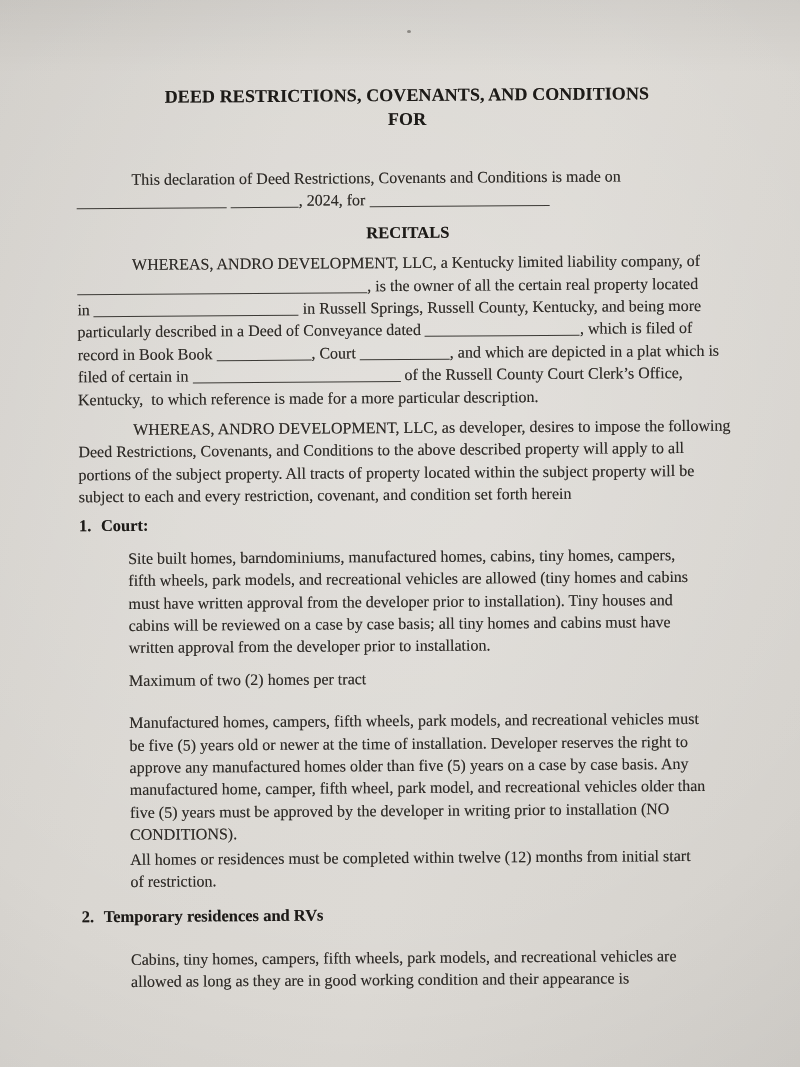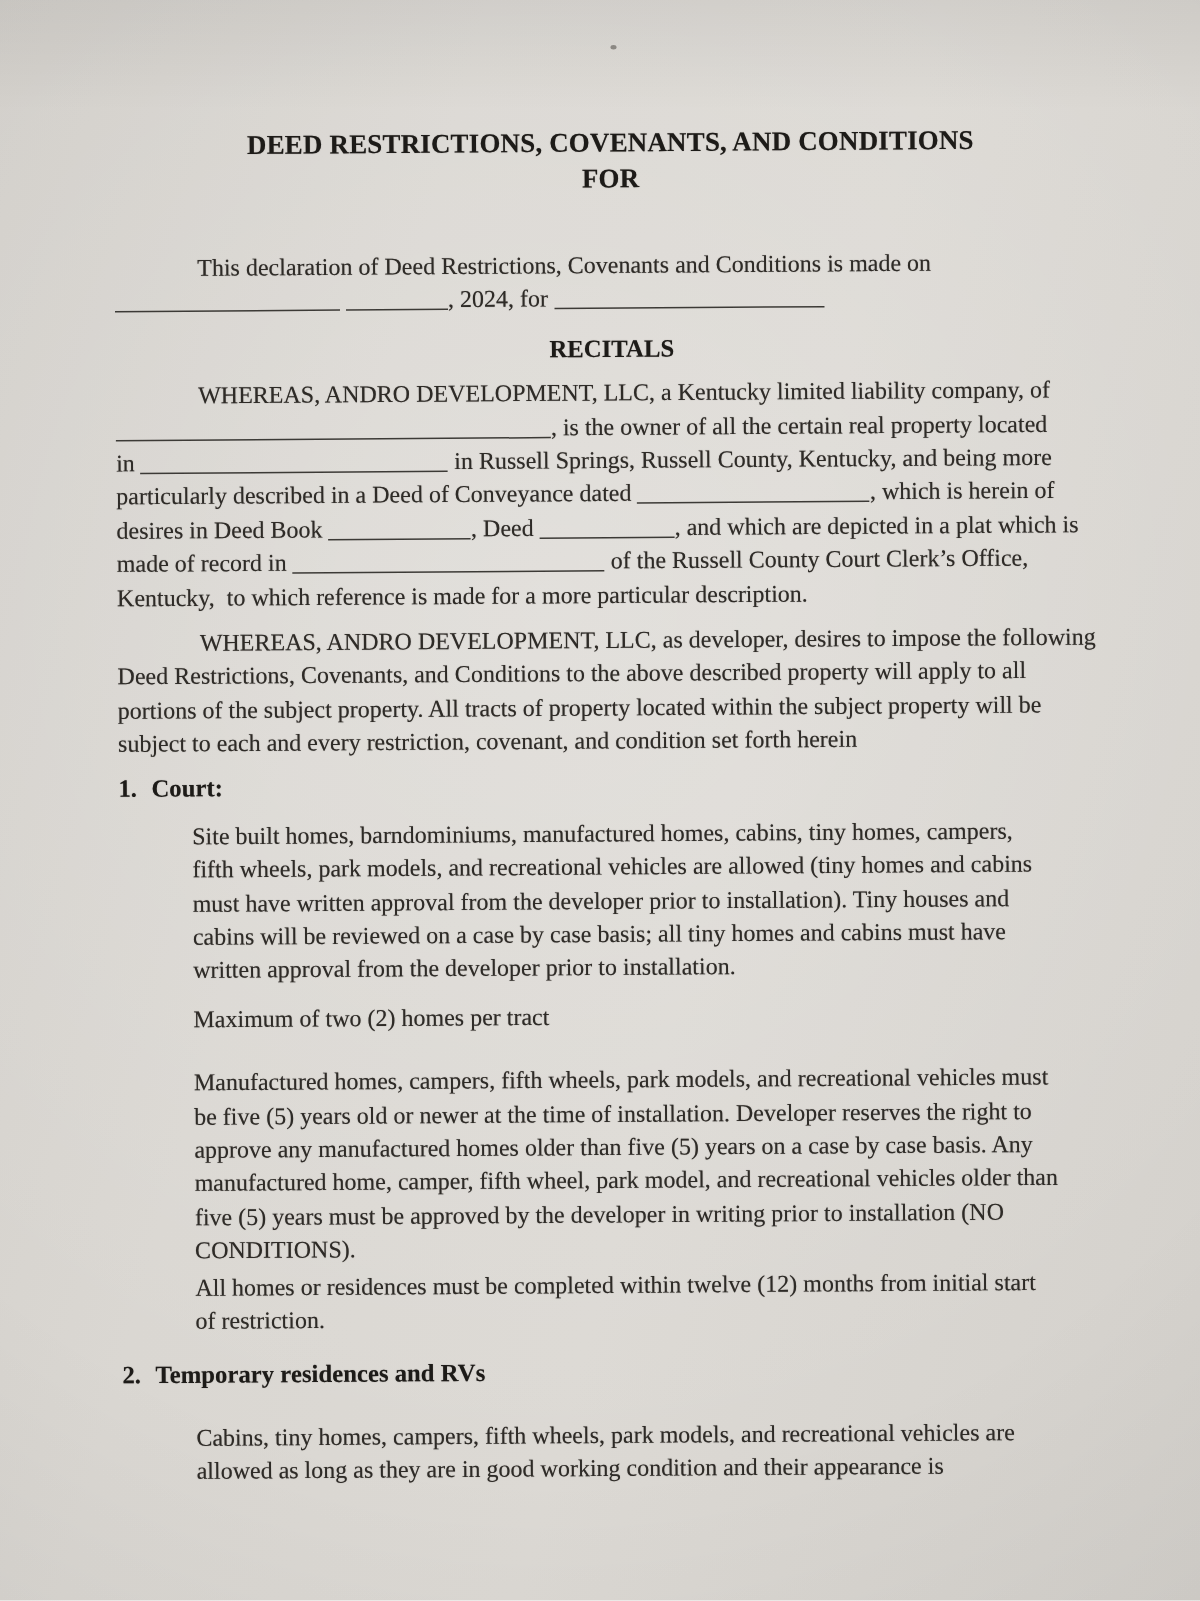--- a/index.html
+++ b/index.html
@@ -96,23 +96,23 @@
         <div class="line indent"><span>This declaration of Deed Restrictions, Covenants and Conditions is made on</span></div>
         <div class="line"><span class="blank" style="width: 150px;"></span><span> </span><span class="blank" style="width: 68px;"></span><span>, 2024, for </span><span class="blank" style="width: 180px;"></span></div>
       </div>
 
     <h2 class="recitals-heading">RECITALS</h2>
 
     <div class="para recitals-1">
         <div class="line indent"><span>WHEREAS, ANDRO DEVELOPMENT, LLC, a Kentucky limited liability company, of</span></div>
         <div class="line"><span class="blank" style="width: 290px;"></span><span>, is the owner of all the certain real property located</span></div>
         <div class="line"><span>in </span><span class="blank" style="width: 205px;"></span><span> in Russell Springs, Russell County, Kentucky, and being more</span></div>
-        <div class="line"><span>particularly described in a Deed of Conveyance dated </span><span class="blank" style="width: 155px;"></span><span>, which is herein of</span></div>
-        <div class="line"><span>desires in Deed Book </span><span class="blank" style="width: 95px;"></span><span>, Deed </span><span class="blank" style="width: 90px;"></span><span>, and which are depicted in a plat which is</span></div>
-        <div class="line"><span>made of record in </span><span class="blank" style="width: 208px;"></span><span> of the Russell County Court Clerk’s Office,</span></div>
+        <div class="line"><span>particularly described in a Deed of Conveyance dated </span><span class="blank" style="width: 155px;"></span><span>, which is filed of</span></div>
+        <div class="line"><span>record in Book Book </span><span class="blank" style="width: 95px;"></span><span>, Court </span><span class="blank" style="width: 90px;"></span><span>, and which are depicted in a plat which is</span></div>
+        <div class="line"><span>filed of certain in </span><span class="blank" style="width: 208px;"></span><span> of the Russell County Court Clerk’s Office,</span></div>
         <div class="line"><span>Kentucky,  to which reference is made for a more particular description.</span></div>
       </div>
 
     <div class="para recitals-2">
         <div class="line indent"><span>WHEREAS, ANDRO DEVELOPMENT, LLC, as developer, desires to impose the following</span></div>
         <div class="line"><span>Deed Restrictions, Covenants, and Conditions to the above described property will apply to all</span></div>
         <div class="line"><span>portions of the subject property. All tracts of property located within the subject property will be</span></div>
         <div class="line"><span>subject to each and every restriction, covenant, and condition set forth herein</span></div>
       </div>
 

